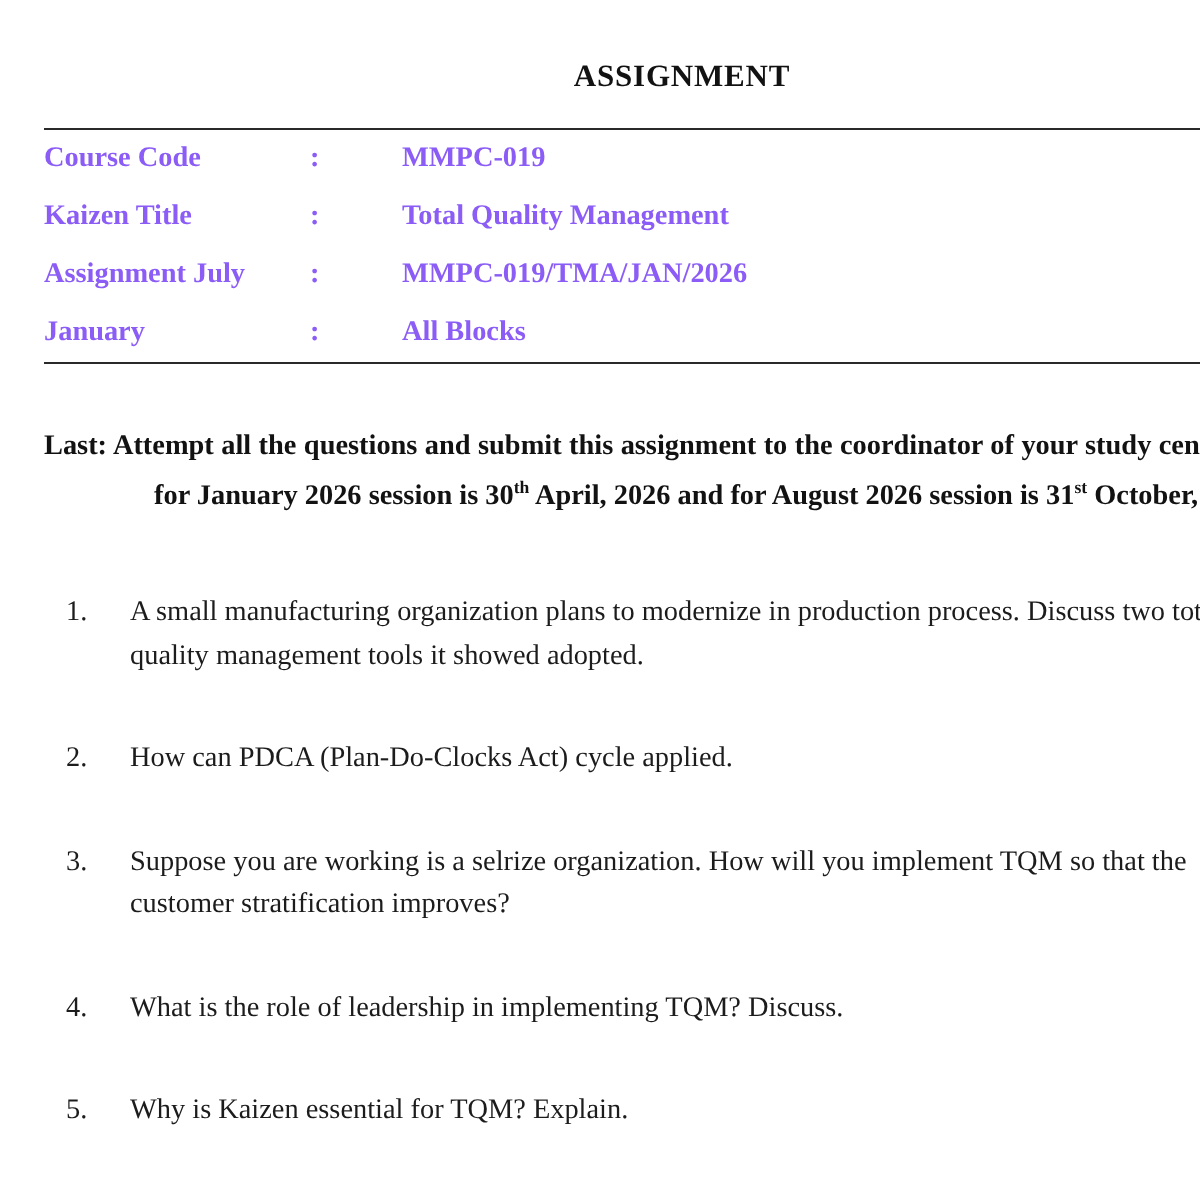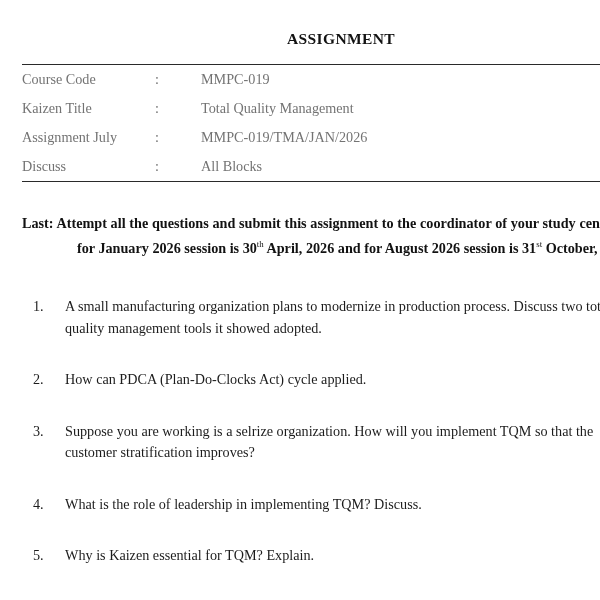--- a/index.html
+++ b/index.html
@@ -44,23 +44,23 @@
     position: absolute;
     left: 22px;
     top: 64px;
     width: 698px;
     border-collapse: collapse;
     border-top: 1.6px solid #2a2a2a;
     border-bottom: 1.6px solid #2a2a2a;
   }
   .info-table td {
     padding: 0;
-    font-weight: normal;
+    font-weight: bold;
     font-size: 14.2px;
-    color: #737373;
+    color: #8b5cf6;
     line-height: 1;
     height: 29px;
     vertical-align: middle;
     white-space: nowrap;
   }
   .col-label { width: 133px; padding-left: 3px; }
   .col-colon { width: 46px; }
   .col-value { width: auto; }
 
   
@@ -76,21 +76,21 @@
     text-align: justify;
     text-justify: inter-word;
     padding-left: 55px;
     text-indent: -55px;   
     white-space: normal;
   }
   .note-block sup {
     font-size: 0.62em;
     vertical-align: super;
     line-height: 0;
-    font-weight: normal;
+    font-weight: bold;
   }
 
   
   .questions {
     position: absolute;
     left: 33px;
     top: 296px;
     width: 700px;
   }
   .question {
@@ -140,21 +140,21 @@
         <td class="col-label">Kaizen Title</td>
         <td class="col-colon">:</td>
         <td class="col-value">Total Quality Management</td>
       </tr>
       <tr>
         <td class="col-label">Assignment July</td>
         <td class="col-colon">:</td>
         <td class="col-value">MMPC-019/TMA/JAN/2026</td>
       </tr>
       <tr>
-        <td class="col-label">Discuss</td>
+        <td class="col-label">January</td>
         <td class="col-colon">:</td>
         <td class="col-value">All Blocks</td>
       </tr>
     </tbody>
   </table>
 
   <p class="note-block"><span>Last:</span><span> Attempt all the questions and submit this assignment to the coordinator of your study centre. Last date of submission for January 2026 session is 30</span><sup>th</sup><span> April, 2026 and for August 2026 session is 31</span><sup>st</sup><span> October, 2026.</span></p>
 
   <div class="questions">
 

